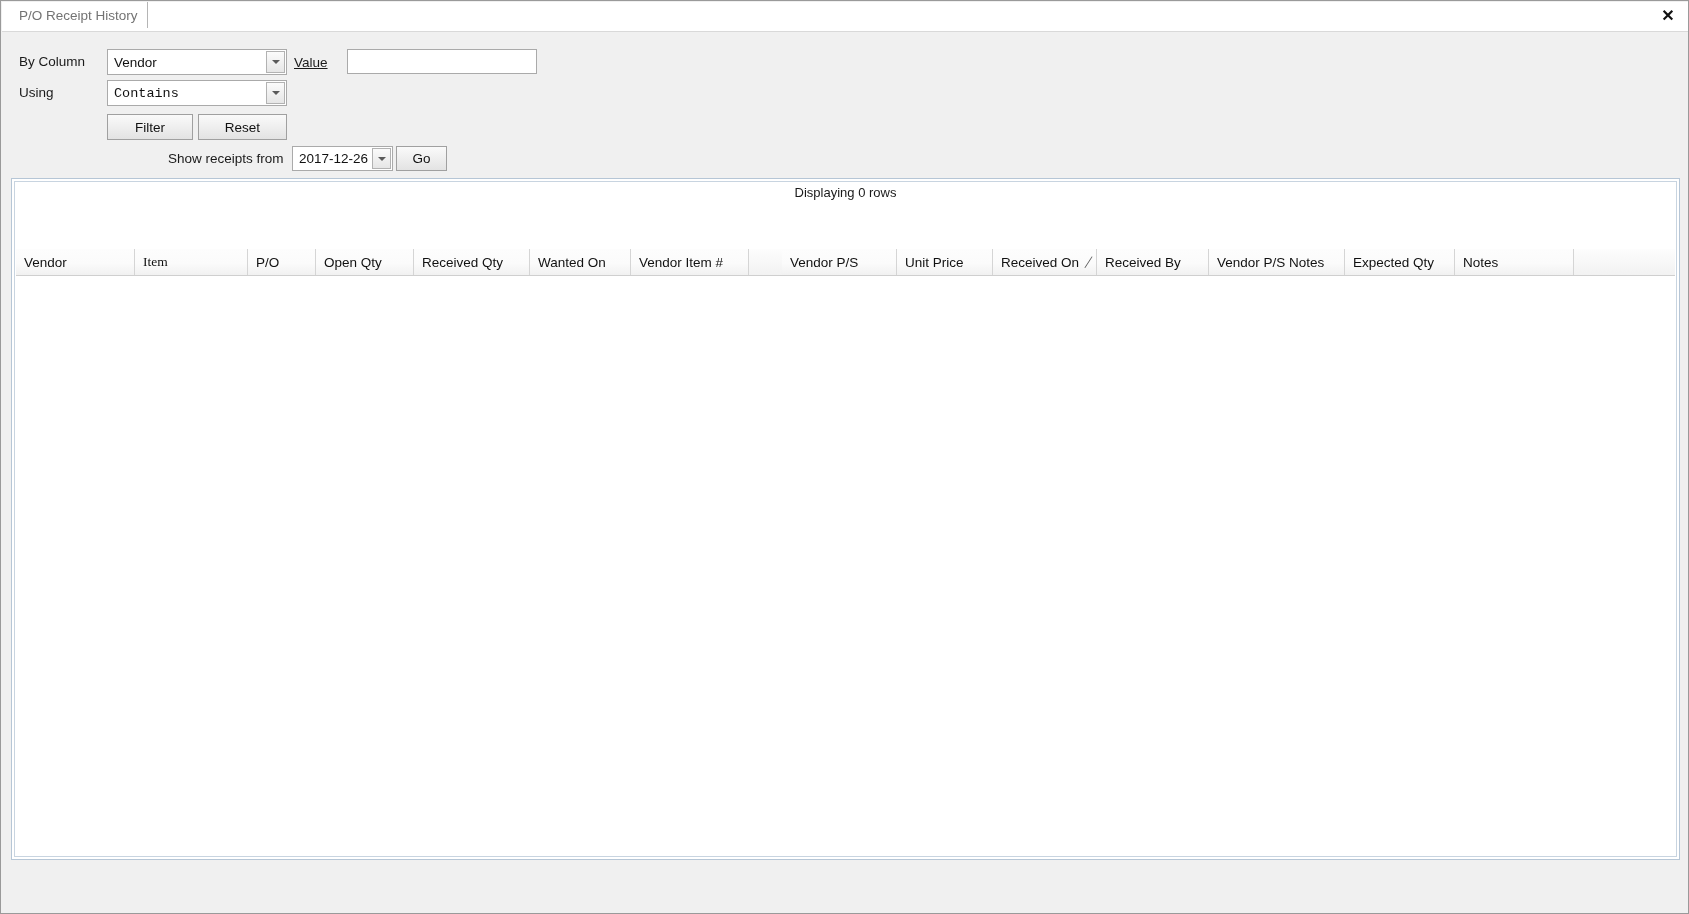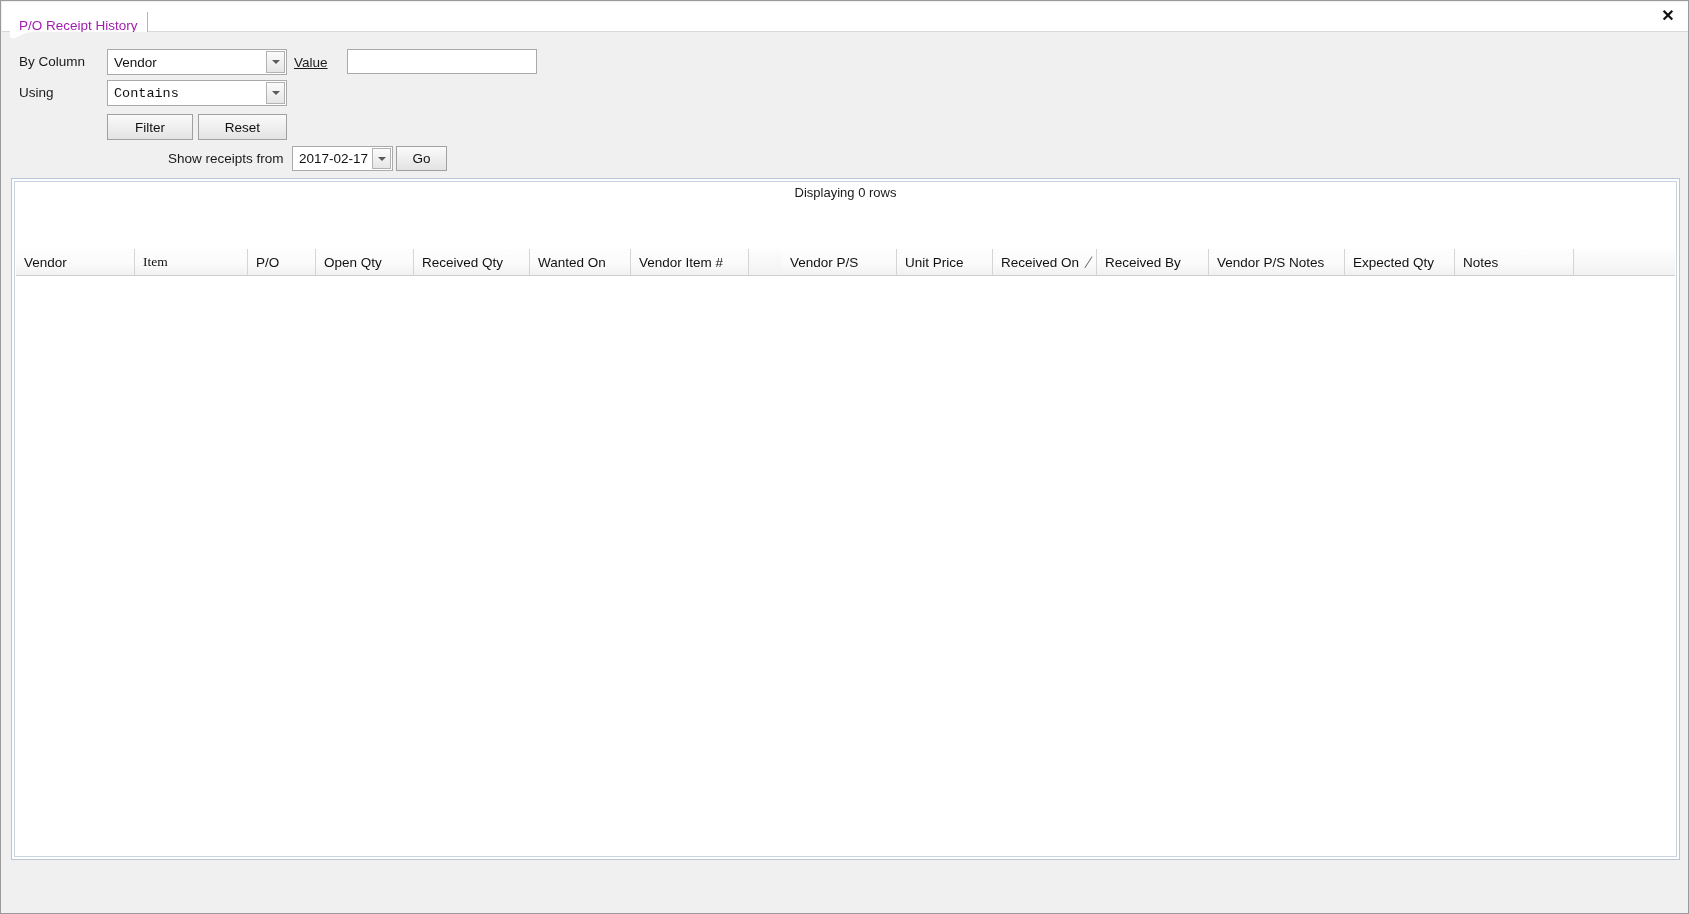--- a/index.html
+++ b/index.html
@@ -26,29 +26,29 @@
   
   #tab-strip {
     position: absolute;
     left: 1px; top: 1px;
     width: 1686px; height: 30px;
     background: #ffffff;
     border-bottom: 1px solid #d9d9d9;
   }
   #tab-active {
     position: absolute;
-    left: 8px; top: 10px;
+    left: 8px; top: 0;
     height: 26px;
     padding: 0 9px 0 9px;
     display: flex;
     align-items: center;
     background: #ffffff;
     border-right: 1px solid #b5b5b5;
     font-size: 13.5px;
-    color: #a21caf;
+    color: #737373;
     white-space: nowrap;
   }
   #close-button {
     position: absolute;
     right: 8px; top: 2px;
     width: 24px; height: 24px;
     display: flex;
     align-items: center;
     justify-content: center;
     font-size: 16px;
@@ -271,21 +271,21 @@
     <div class="btn" style="left:105px; top:82px; width:86px; height:26px;">
       <span>Filter</span>
     </div>
     <div class="btn" style="left:196px; top:82px; width:89px; height:26px;">
       <span>Reset</span>
     </div>
 
     <div class="field-label" style="left:166px; top:119px;">Show receipts from</div>
 
     <div class="combo" style="left:290px; top:114px; width:101px; height:25px;">
-      <div class="combo-text">2017-02-17</div>
+      <div class="combo-text">2017-12-26</div>
       <div class="combo-btn">
         <span class="chev"></span>
       </div>
     </div>
 
     <div class="btn" style="left:394px; top:114px; width:51px; height:25px;">
       <span>Go</span>
     </div>
   </div>
 

